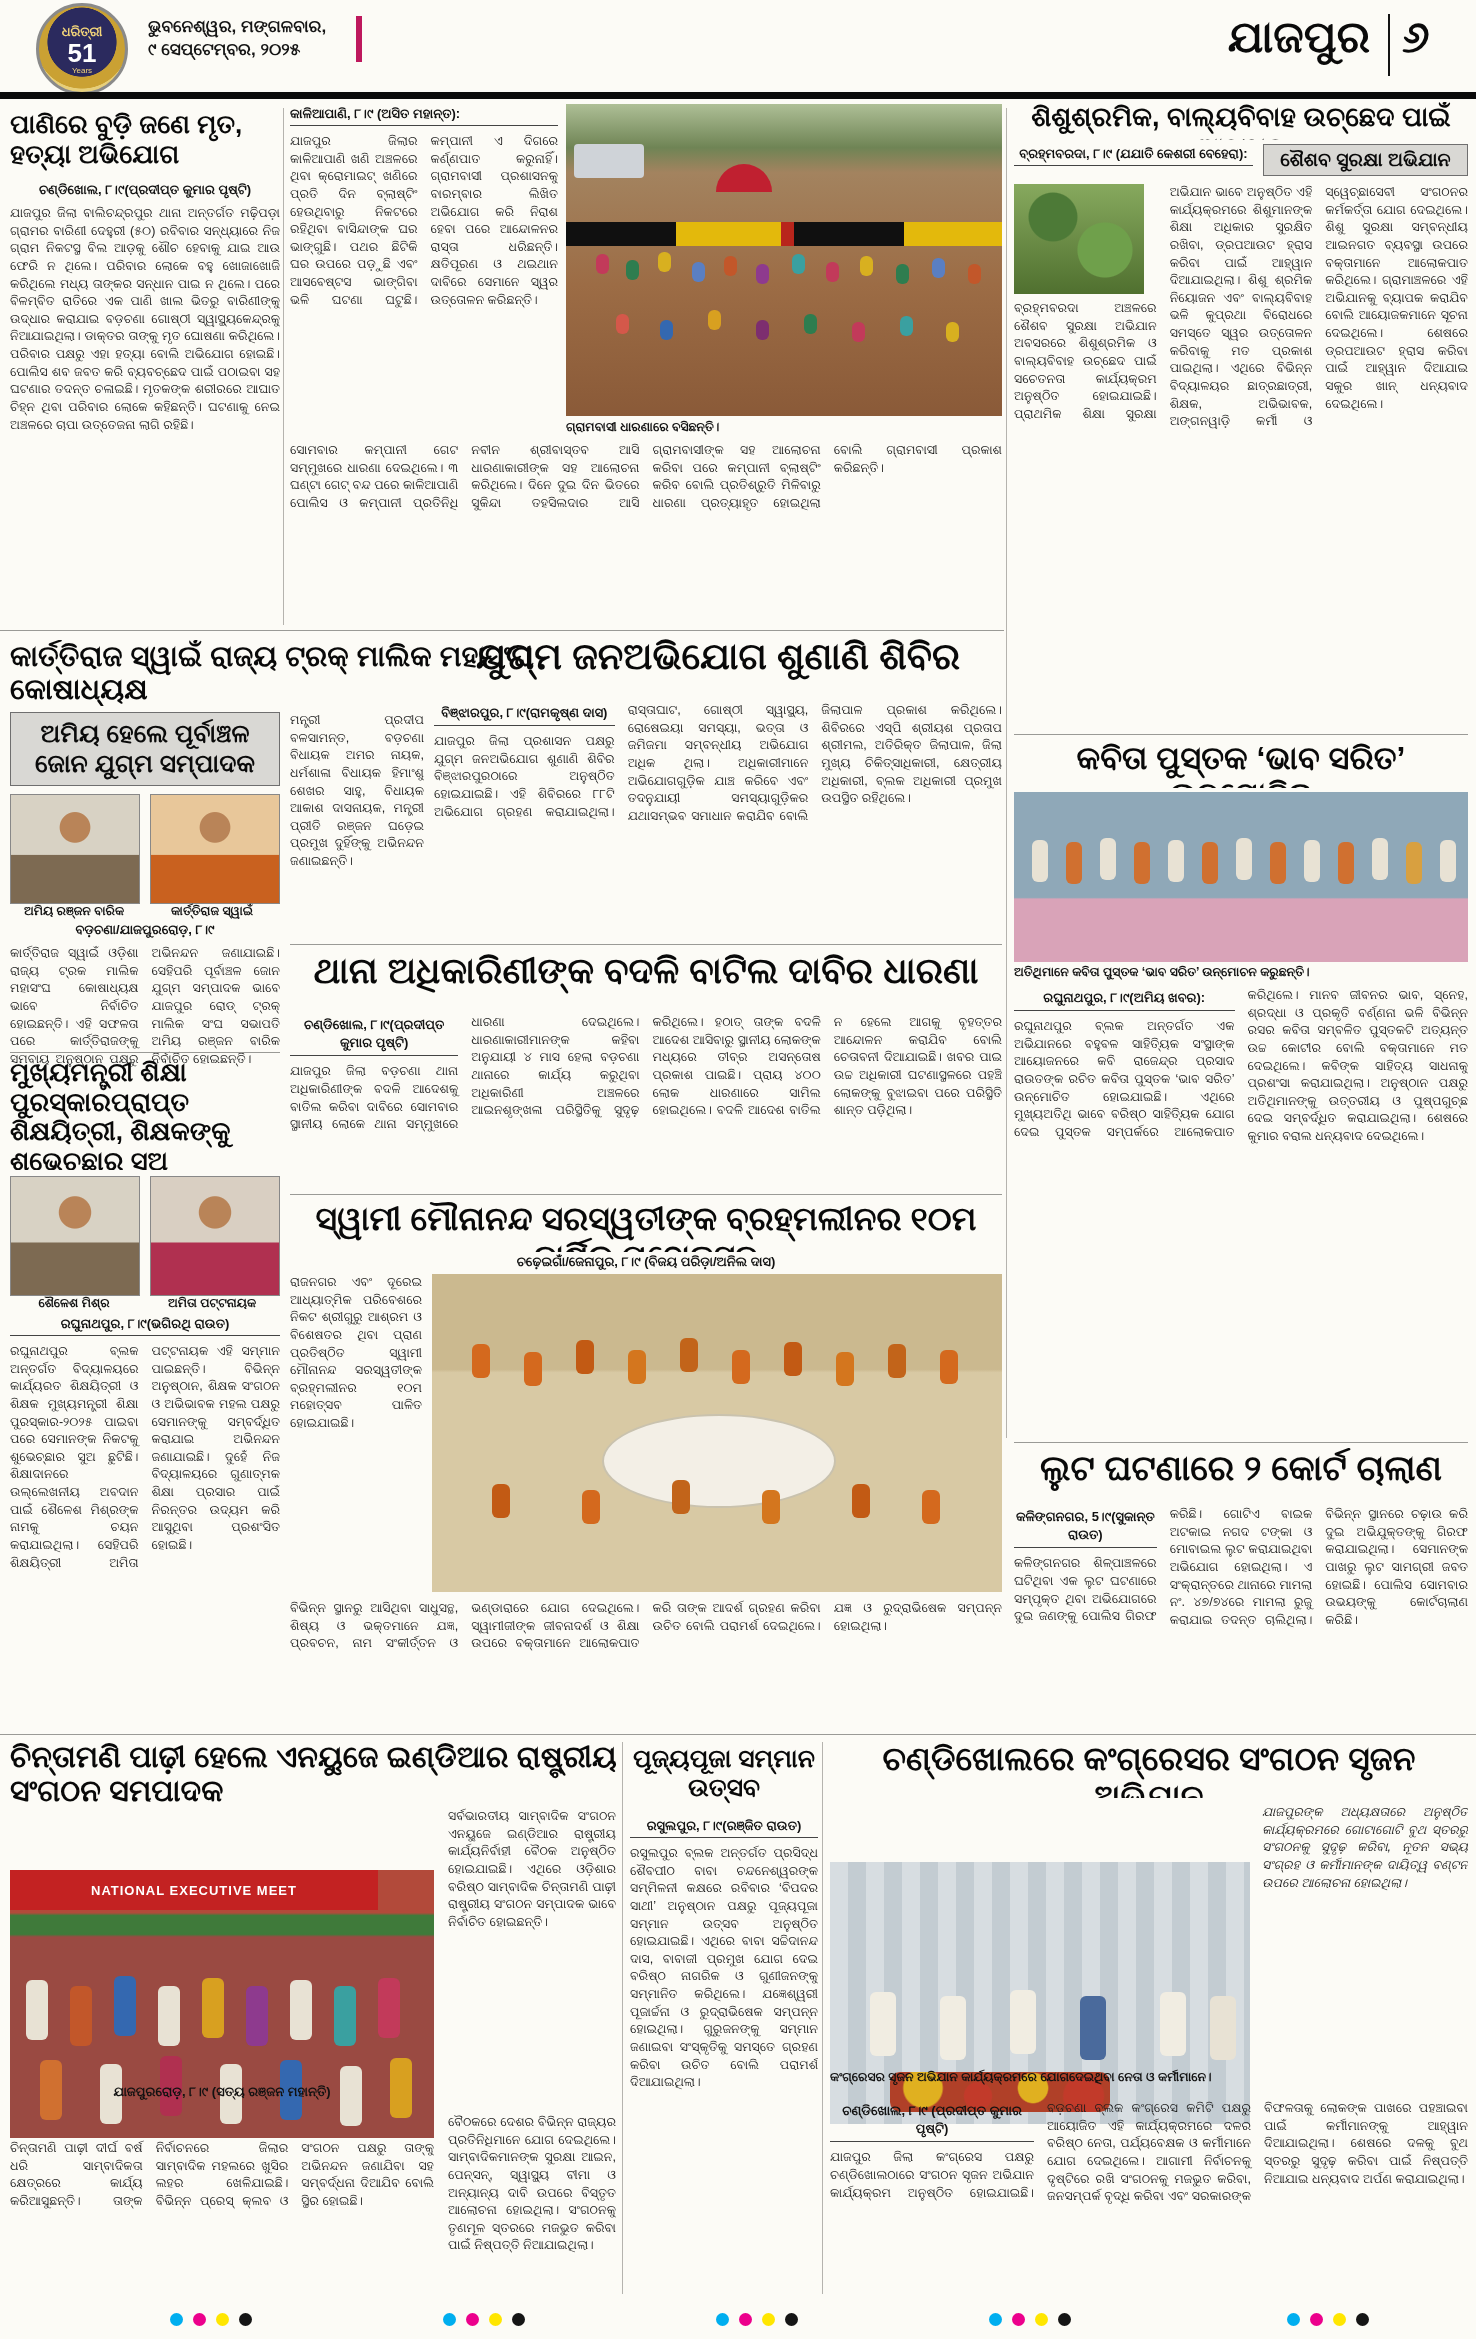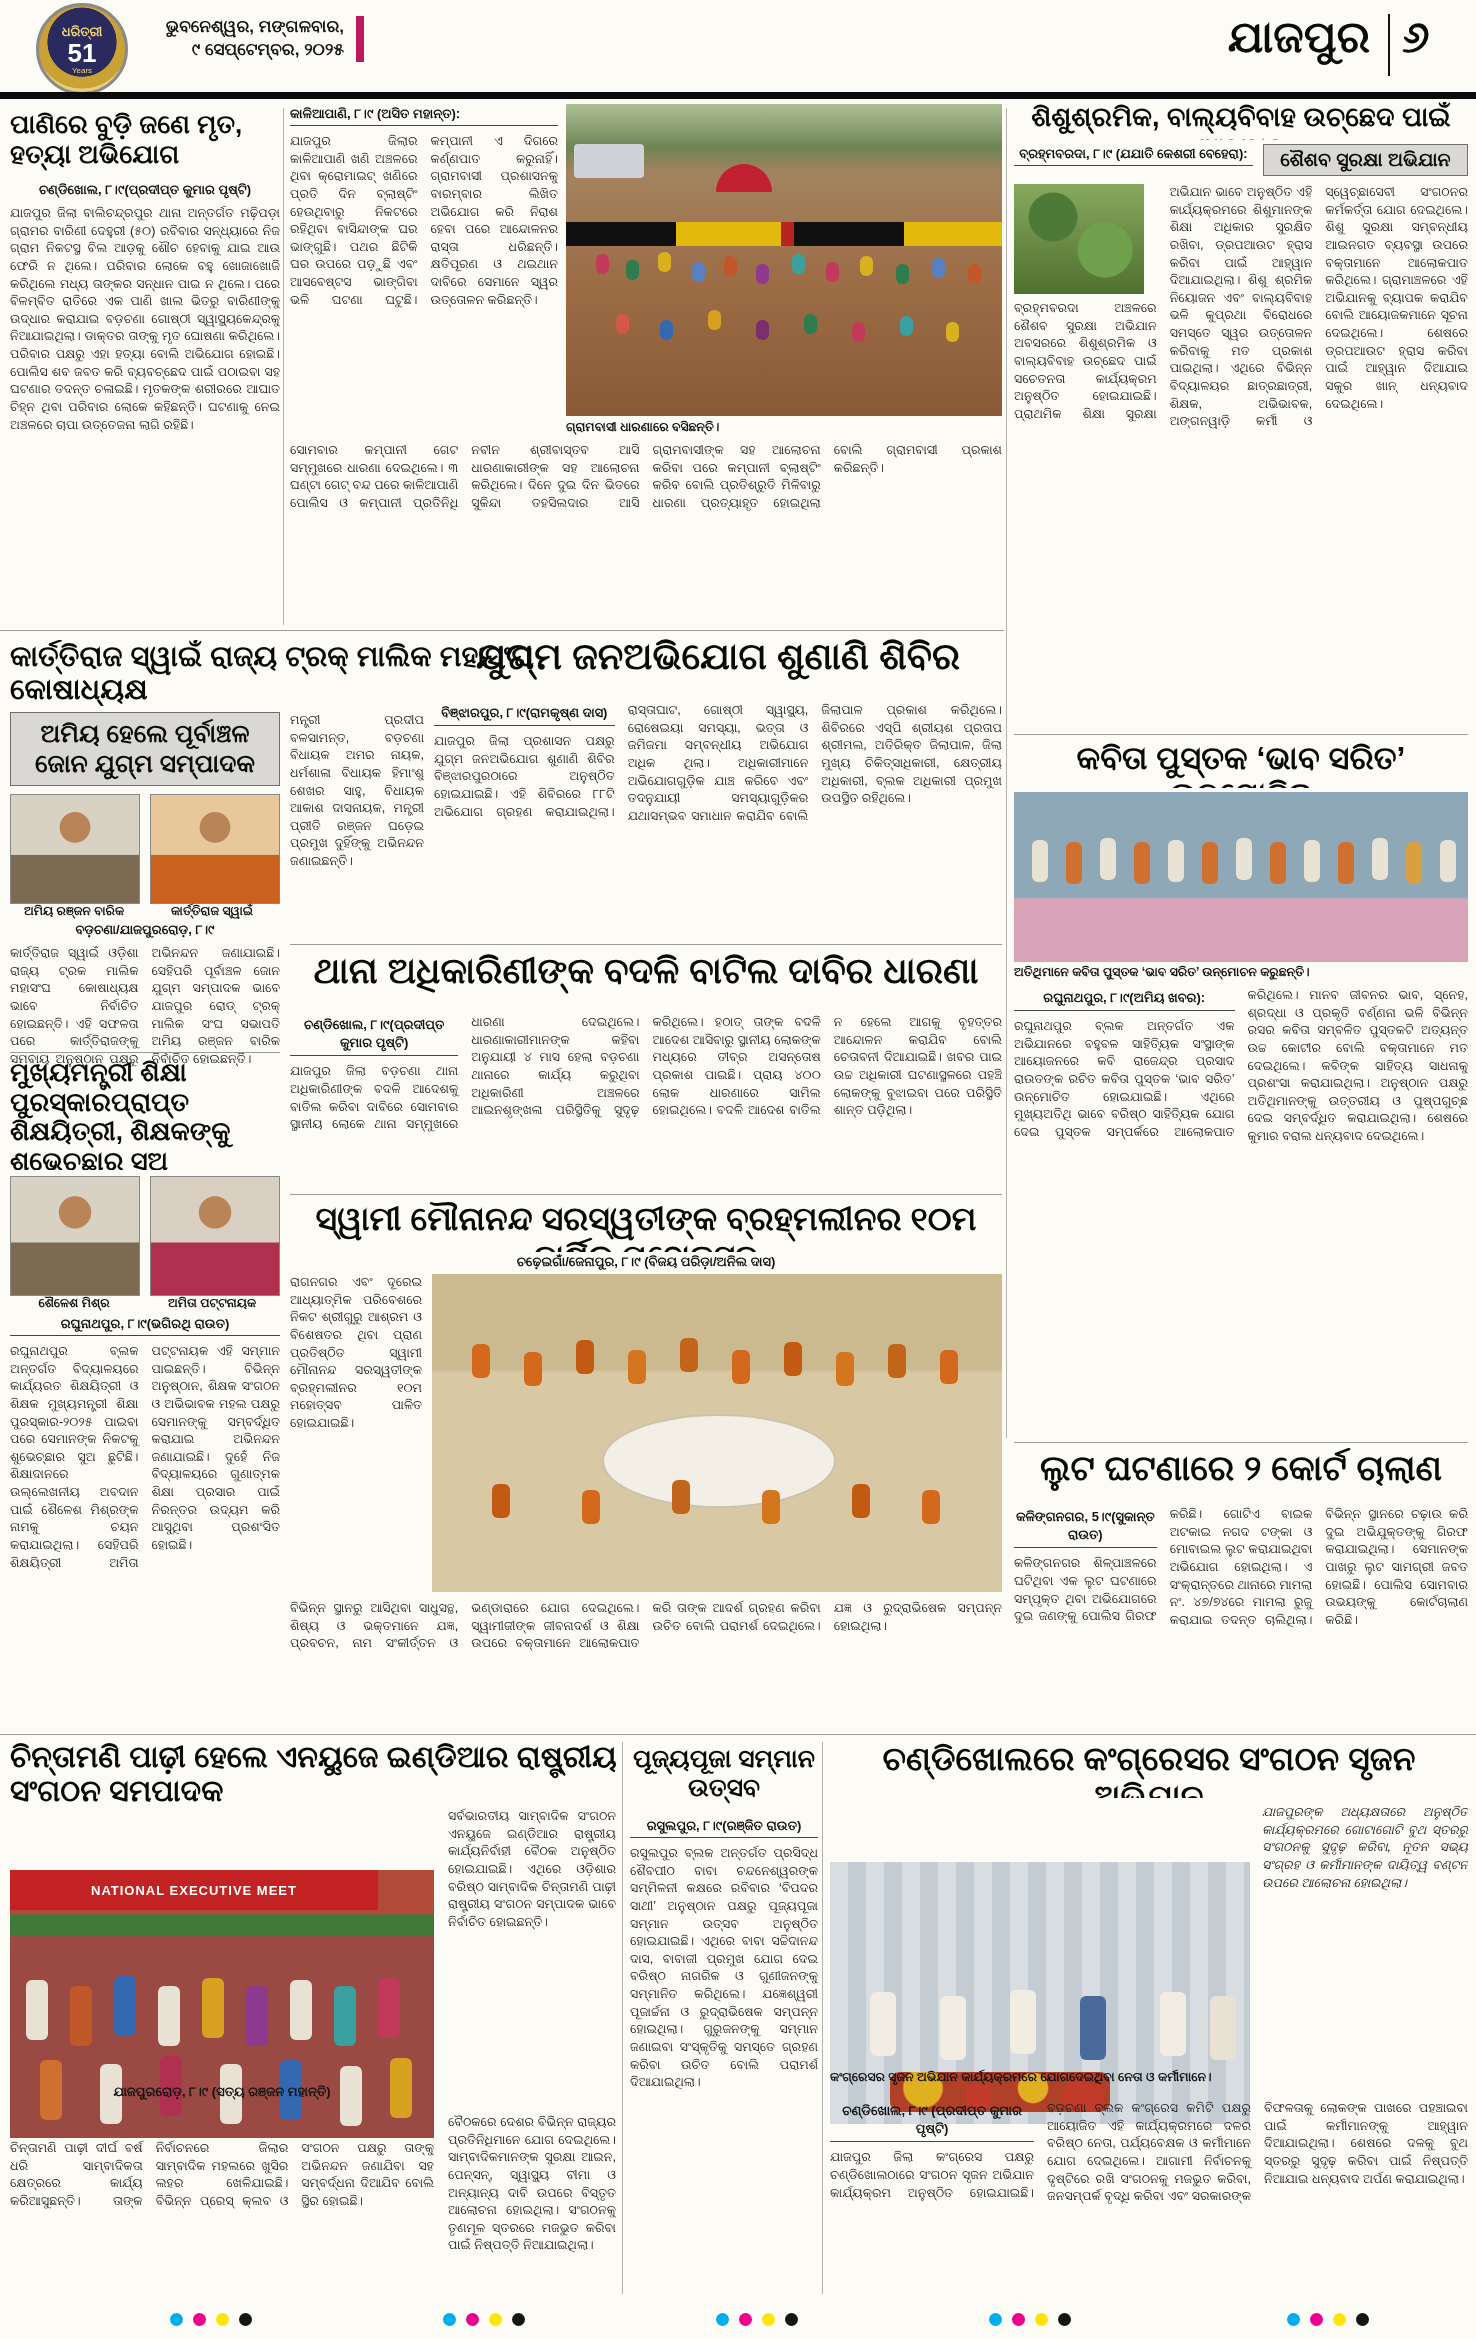--- a/index.html
+++ b/index.html
@@ -55,21 +55,21 @@
 <body>
 
 <div class="page">
 
   <div class="abs" style="left:0;top:0;width:1476px;height:92px;">
     <div class="abs badge" style="left:36px;top:3px;">
       <div class="nm">ଧରିତ୍ରୀ</div>
       <div class="yr">51</div>
       <div class="yl">Years</div>
     </div>
-    <div class="abs dateline" style="left:148px;top:16px;width:196px;border-right:8px solid #be185d;padding-right:12px;text-align:right;">
+    <div class="abs dateline" style="left:148px;top:16px;width:196px;border-right:6px solid #be185d;padding-right:12px;">
       <div>ଭୁବନେଶ୍ୱର, ମଙ୍ଗଳବାର,</div>
       <div>୯ ସେପ୍ଟେମ୍ବର, ୨୦୨୫</div>
     </div>
     <div class="abs pgname" style="left:1120px;top:12px;width:250px;text-align:right;">ଯାଜପୁର</div>
     <div class="abs vrule" style="left:1388px;top:14px;height:62px;width:2px;background:#141414;"></div>
     <div class="abs pgname" style="left:1402px;top:12px;width:60px;">୬</div>
   </div>
   <div class="abs thickrule" style="left:0;top:92px;width:1476px;height:7px;"></div>
 
   <div class="abs" style="left:10px;top:110px;width:270px;height:515px;">
@@ -176,21 +176,21 @@
     </div>
     <div class="byline underl" style="margin-top:6px;">ରଘୁନାଥପୁର, ୮।୯(ଭଗିରଥି ରାଉତ)</div>
     <div class="body-txt cols-2" style="height:300px;overflow:hidden;">ରଘୁନାଥପୁର ବ୍ଲକ ଅନ୍ତର୍ଗତ ବିଦ୍ୟାଳୟରେ କାର୍ଯ୍ୟରତ ଶିକ୍ଷୟିତ୍ରୀ ଓ ଶିକ୍ଷକ ମୁଖ୍ୟମନ୍ତ୍ରୀ ଶିକ୍ଷା ପୁରସ୍କାର-୨୦୨୫ ପାଇବା ପରେ ସେମାନଙ୍କ ନିକଟକୁ ଶୁଭେଚ୍ଛାର ସୁଅ ଛୁଟିଛି। ଶିକ୍ଷାଦାନରେ ଉଲ୍ଲେଖନୀୟ ଅବଦାନ ପାଇଁ ଶୈଳେଶ ମିଶ୍ରଙ୍କ ନାମକୁ ଚୟନ କରାଯାଇଥିଲା। ସେହିପରି ଶିକ୍ଷୟିତ୍ରୀ ଅମିତା ପଟ୍ଟନାୟକ ଏହି ସମ୍ମାନ ପାଇଛନ୍ତି। ବିଭିନ୍ନ ଅନୁଷ୍ଠାନ, ଶିକ୍ଷକ ସଂଗଠନ ଓ ଅଭିଭାବକ ମହଲ ପକ୍ଷରୁ ସେମାନଙ୍କୁ ସମ୍ବର୍ଦ୍ଧିତ କରାଯାଇ ଅଭିନନ୍ଦନ ଜଣାଯାଇଛି। ଦୁହେଁ ନିଜ ବିଦ୍ୟାଳୟରେ ଗୁଣାତ୍ମକ ଶିକ୍ଷା ପ୍ରସାର ପାଇଁ ନିରନ୍ତର ଉଦ୍ୟମ କରି ଆସୁଥିବା ପ୍ରଶଂସିତ ହୋଇଛି।</div>
   </div>
 
   <div class="abs hrule" style="left:290px;top:1194px;width:712px;"></div>
   <div class="abs" style="left:290px;top:1200px;width:712px;height:500px;">
     <div class="hl" style="font-size:33px;height:52px;text-align:center;">ସ୍ୱାମୀ ମୌନାନନ୍ଦ ସରସ୍ୱତୀଙ୍କ ବ୍ରହ୍ମଲୀନର ୧୦ମ ବାର୍ଷିକ ମହୋତ୍ସବ</div>
     <div class="byline" style="margin:2px 0 4px;">ଚଢ଼େଇଗାଁ/ଜେନାପୁର, ୮।୯ (ବିଜୟ ପରିଡ଼ା/ଅନିଲ ଦାସ)</div>
     <div style="position:relative;height:318px;">
-      <div class="abs body-txt" style="left:0;top:0;width:132px;height:318px;overflow:hidden;">ରାଗନଗର ଏବଂ ଦୂରେଇ ଆଧ୍ୟାତ୍ମିକ ପରିବେଶରେ ନିକଟ ଶ୍ରୀଗୁରୁ ଆଶ୍ରମ ଓ ବିଶେଷତର ଥିବା ପ୍ରାଣ ପ୍ରତିଷ୍ଠିତ ସ୍ୱାମୀ ମୌନାନନ୍ଦ ସରସ୍ୱତୀଙ୍କ ବ୍ରହ୍ମଲୀନର ୧୦ମ ମହୋତ୍ସବ ପାଳିତ ହୋଇଯାଇଛି।</div>
+      <div class="abs body-txt" style="left:0;top:0;width:132px;height:318px;overflow:hidden;">ରାଜନଗର ଏବଂ ଦୂରେଇ ଆଧ୍ୟାତ୍ମିକ ପରିବେଶରେ ନିକଟ ଶ୍ରୀଗୁରୁ ଆଶ୍ରମ ଓ ବିଶେଷତର ଥିବା ପ୍ରାଣ ପ୍ରତିଷ୍ଠିତ ସ୍ୱାମୀ ମୌନାନନ୍ଦ ସରସ୍ୱତୀଙ୍କ ବ୍ରହ୍ମଲୀନର ୧୦ମ ମହୋତ୍ସବ ପାଳିତ ହୋଇଯାଇଛି।</div>
       <div class="abs photo" style="left:142px;top:0;width:570px;height:318px;background:
            linear-gradient(180deg,#cbb98f 0 30%,#d8c9a4 31% 100%);">
         <div class="abs" style="left:170px;top:140px;width:230px;height:90px;border-radius:50%;background:#f3efe6;border:2px solid #c9c2ae;"></div>
         <div class="crowd-dot" style="left:40px;top:70px;width:18px;height:34px;background:#d4691e;box-shadow:52px 8px 0 #d4691e,104px -4px 0 #c25a14,156px 6px 0 #d4761e,208px -6px 0 #c2641a,260px 6px 0 #d4691e,312px -2px 0 #c25a14,364px 8px 0 #d4761e,416px 0 0 #c2641a,468px 6px 0 #d4691e;"></div>
         <div class="crowd-dot" style="left:60px;top:210px;width:18px;height:34px;background:#c25a14;box-shadow:90px 6px 0 #d4691e,180px -4px 0 #c2641a,270px 6px 0 #d4761e,360px 0 0 #c25a14,430px 6px 0 #d4691e;"></div>
       </div>
     </div>
     <div class="body-txt cols-4" style="height:92px;overflow:hidden;margin-top:8px;">ବିଭିନ୍ନ ସ୍ଥାନରୁ ଆସିଥିବା ସାଧୁସନ୍ଥ, ଶିଷ୍ୟ ଓ ଭକ୍ତମାନେ ଯଜ୍ଞ, ପ୍ରବଚନ, ନାମ ସଂକୀର୍ତ୍ତନ ଓ ଭଣ୍ଡାରାରେ ଯୋଗ ଦେଇଥିଲେ। ସ୍ୱାମୀଜୀଙ୍କ ଜୀବନାଦର୍ଶ ଓ ଶିକ୍ଷା ଉପରେ ବକ୍ତାମାନେ ଆଲୋକପାତ କରି ତାଙ୍କ ଆଦର୍ଶ ଗ୍ରହଣ କରିବା ଉଚିତ ବୋଲି ପରାମର୍ଶ ଦେଇଥିଲେ। ଯଜ୍ଞ ଓ ରୁଦ୍ରାଭିଷେକ ସମ୍ପନ୍ନ ହୋଇଥିଲା।</div>
   </div>
 

